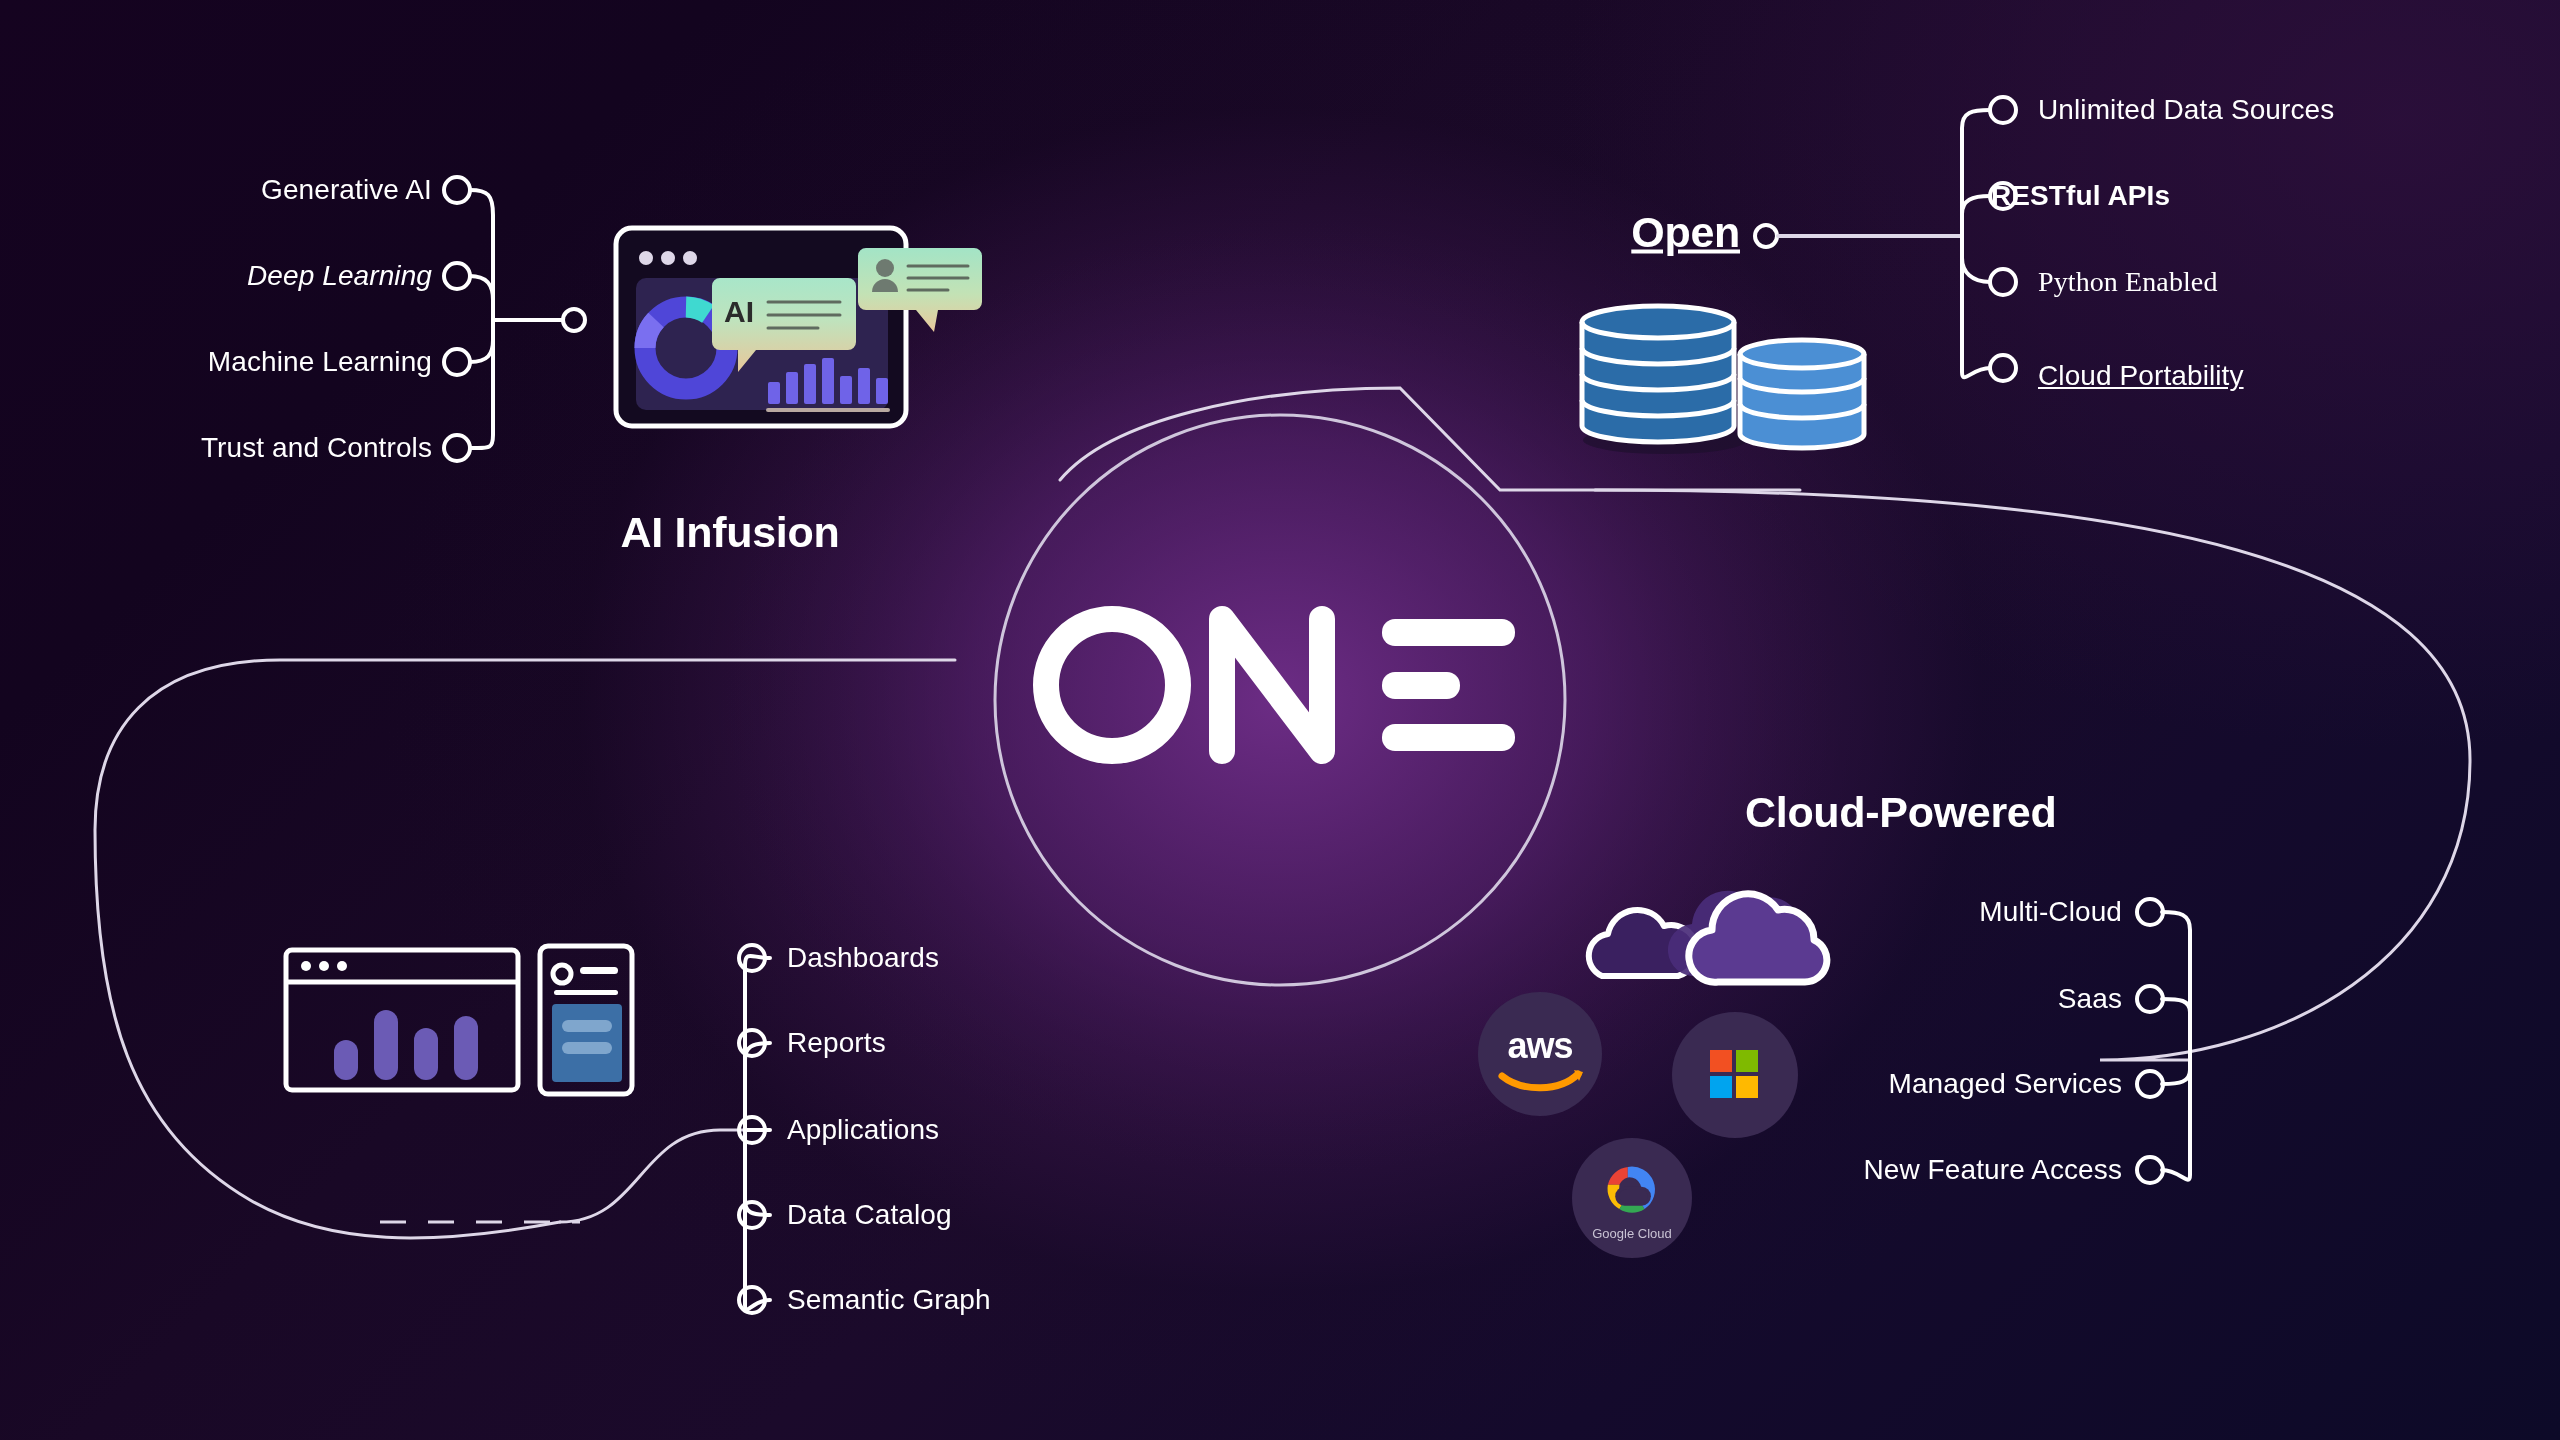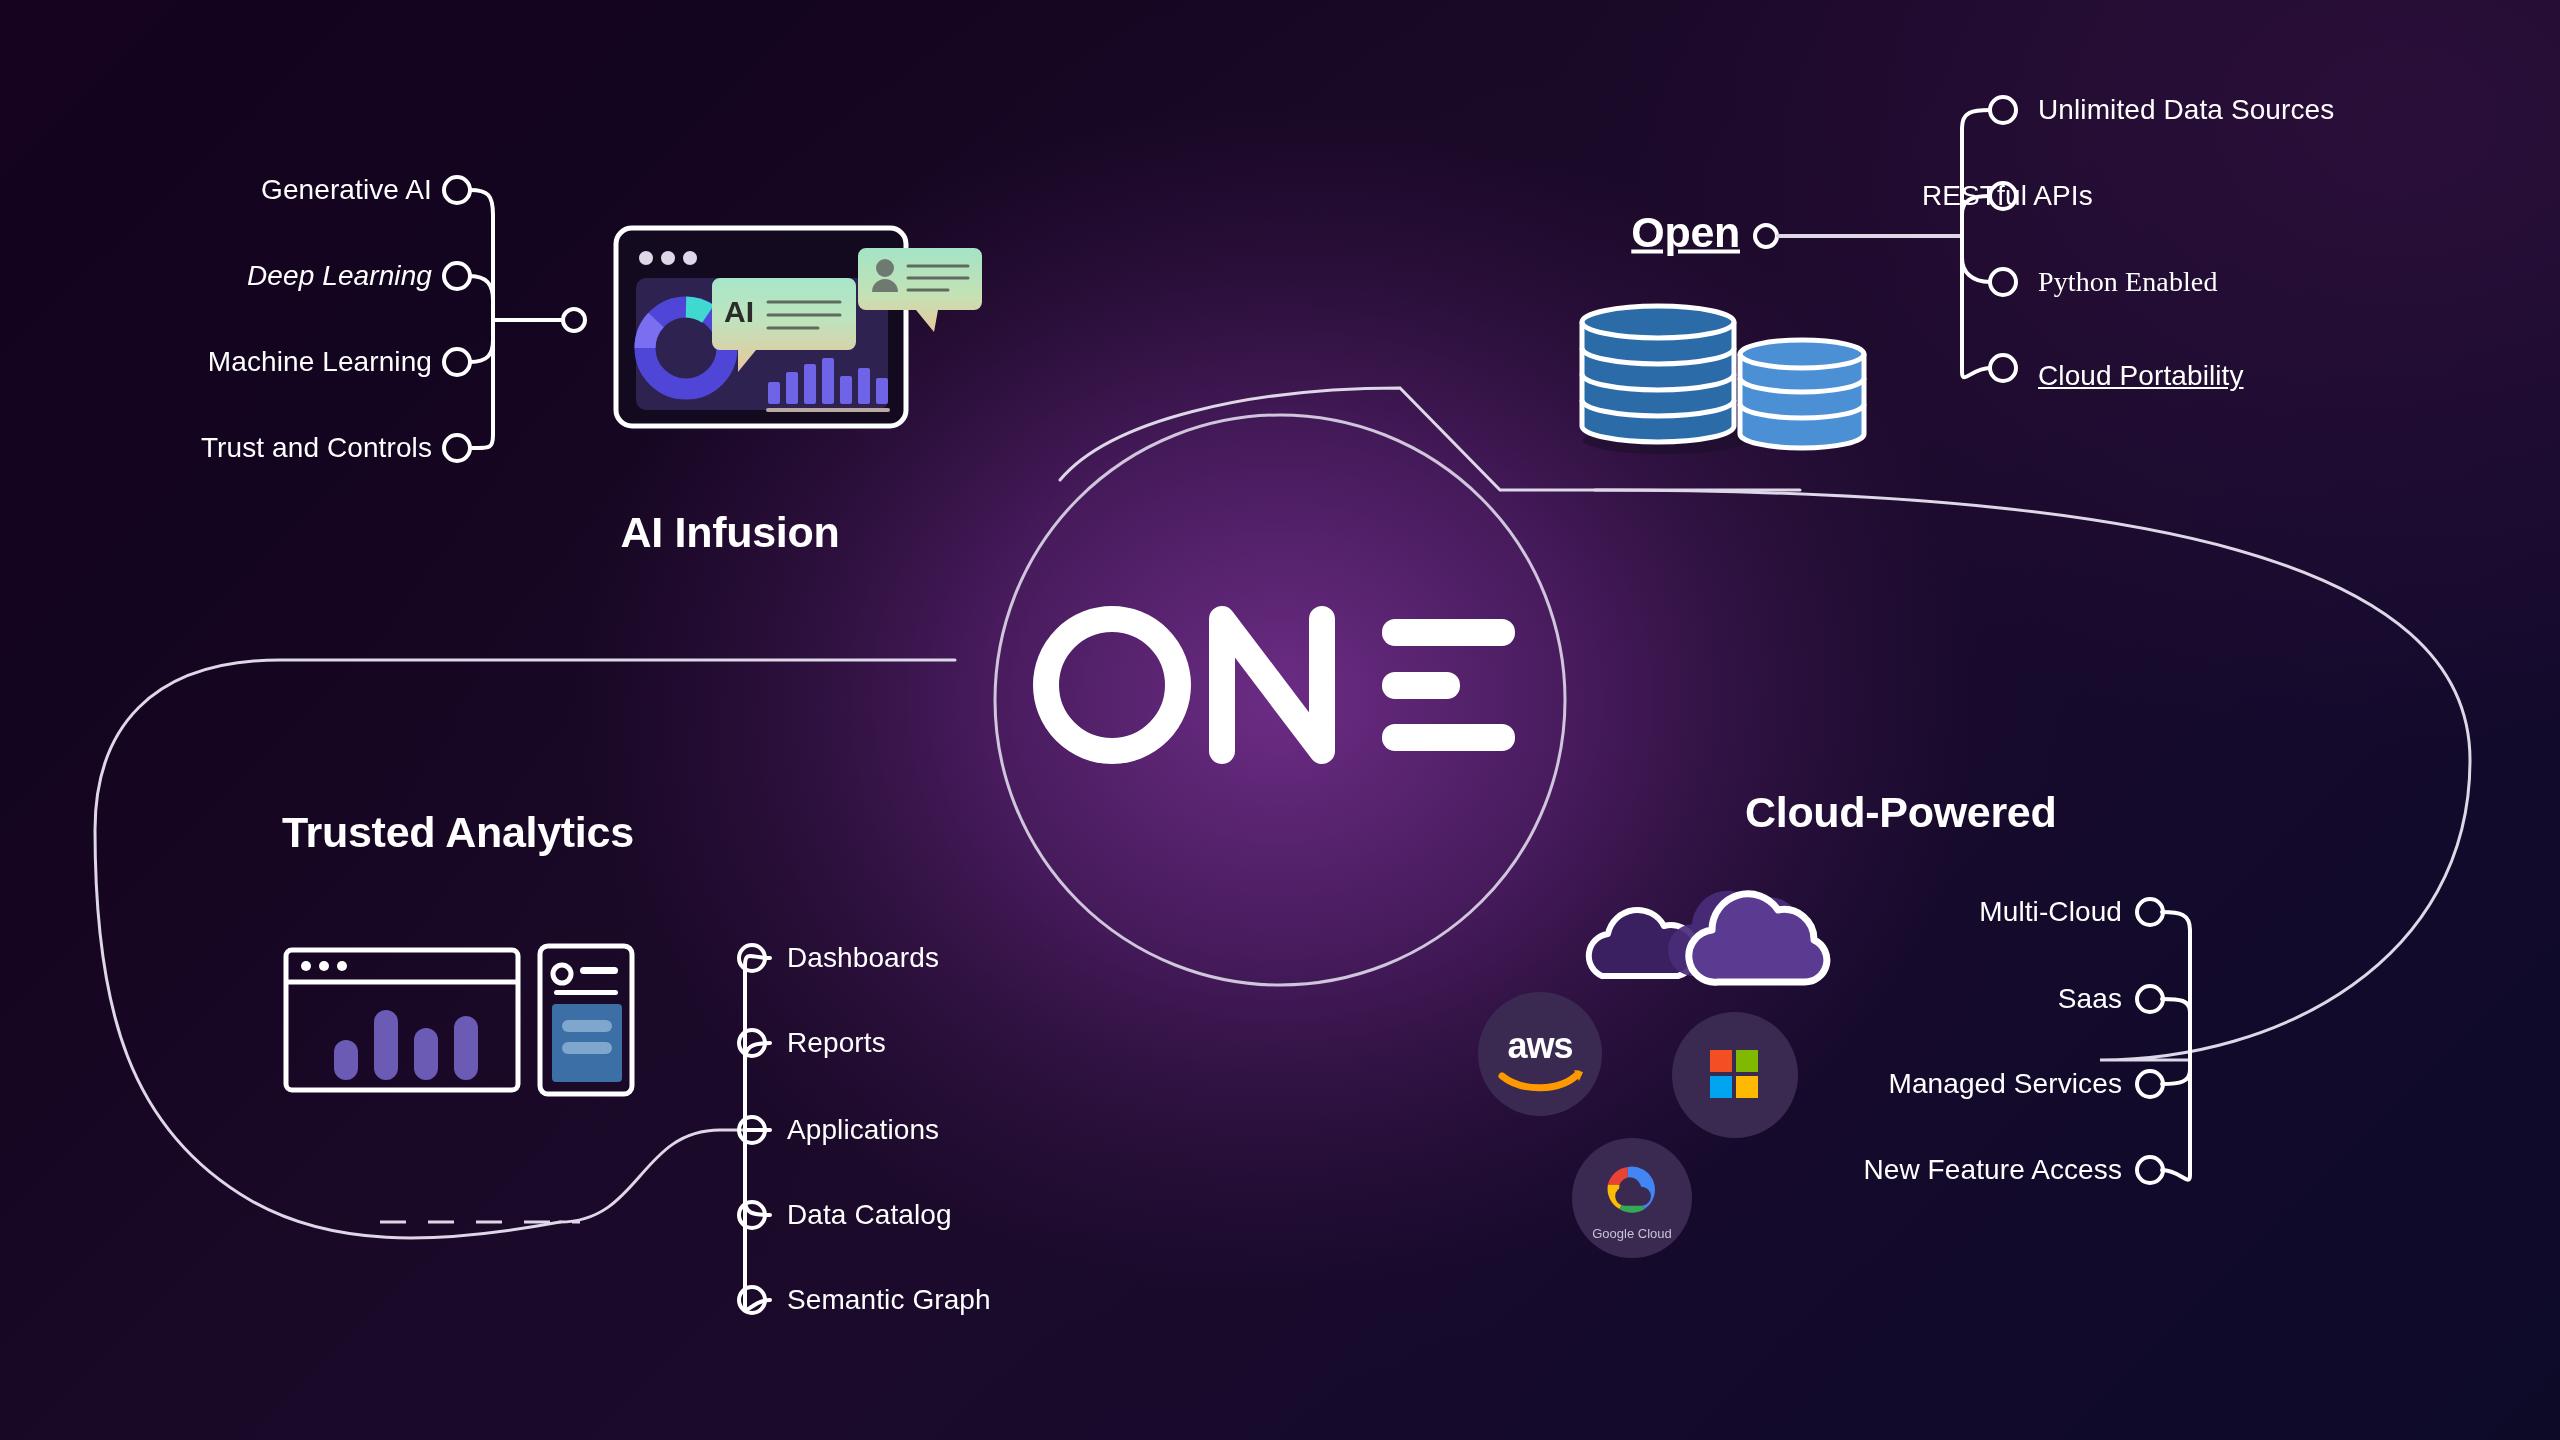--- a/index.html
+++ b/index.html
@@ -196,21 +196,21 @@
     <path d="M 1962 258 C 1962 272 1972 282 1990 282" fill="none" stroke="#ffffff" stroke-width="4" stroke-linecap="round"></path>
     <path d="M 1962 372 C 1962 386 1972 368 1990 368" fill="none" stroke="#ffffff" stroke-width="4" stroke-linecap="round"></path>
     <circle cx="2003" cy="110" r="13" fill="none" stroke="#ffffff" stroke-width="4"></circle>
     <circle cx="2003" cy="196" r="13" fill="none" stroke="#ffffff" stroke-width="4"></circle>
     <circle cx="2003" cy="282" r="13" fill="none" stroke="#ffffff" stroke-width="4"></circle>
     <circle cx="2003" cy="368" r="13" fill="none" stroke="#ffffff" stroke-width="4"></circle>
   </svg>
 
   <div class="sect r" style="left:1740px;top:232px;text-decoration:underline;">Open</div>
   <div class="lbl l" style="left:2038px;top:110px;">Unlimited Data Sources</div>
-  <div class="lbl l" style="left:1922px;top:196px;">RESTful APIs</div>
+  <div class="lbl l" style="left:1991px;top:196px;font-weight:bold;">RESTful APIs</div>
   <div class="lbl l" style="left:2038px;top:282px;font-family:Liberation Serif, serif;">Python Enabled</div>
   <div class="lbl l" style="left:2038px;top:376px;text-decoration:underline;">Cloud Portability</div>
 
   <svg class="iconbox" style="left:1570px;top:300px;width:330px;height:160px;" viewBox="0 0 330 160">
 
     <ellipse cx="95" cy="140" rx="82" ry="14" fill="#1a0f2a" opacity="0.6"></ellipse>
 
     <g>
       <path d="M 12 22 v 104 a 76 16 0 0 0 152 0 v -104 z" fill="#2b6ca8"></path>
       <ellipse cx="88" cy="22" rx="76" ry="16" fill="#2b6ca8" stroke="#ffffff" stroke-width="5"></ellipse>
@@ -237,21 +237,20 @@
       <path d="M 192 151 L 192 19 L 292 151 L 292 19"></path>
     </g>
 
     <g fill="#ffffff">
       <rect x="352" y="19" width="133" height="27" rx="13"></rect>
       <rect x="352" y="72" width="78" height="27" rx="13"></rect>
       <rect x="352" y="124" width="133" height="27" rx="13"></rect>
     </g>
   </svg>
 
-  <div class="sect l" style="left:282px;top:832px;">Trusted Analytics</div>
 
   <svg class="iconbox" style="left:282px;top:940px;width:370px;height:160px;" viewBox="0 0 370 160">
 
     <rect x="4" y="10" width="232" height="140" rx="6" ry="6" fill="none" stroke="#ffffff" stroke-width="5"></rect>
     <line x1="4" y1="42" x2="236" y2="42" stroke="#ffffff" stroke-width="5"></line>
     <circle cx="24" cy="26" r="5" fill="#ffffff"></circle>
     <circle cx="42" cy="26" r="5" fill="#ffffff"></circle>
     <circle cx="60" cy="26" r="5" fill="#ffffff"></circle>
     <g fill="#6b5bb5">
       <rect x="52" y="100" width="24" height="40" rx="12"></rect>

